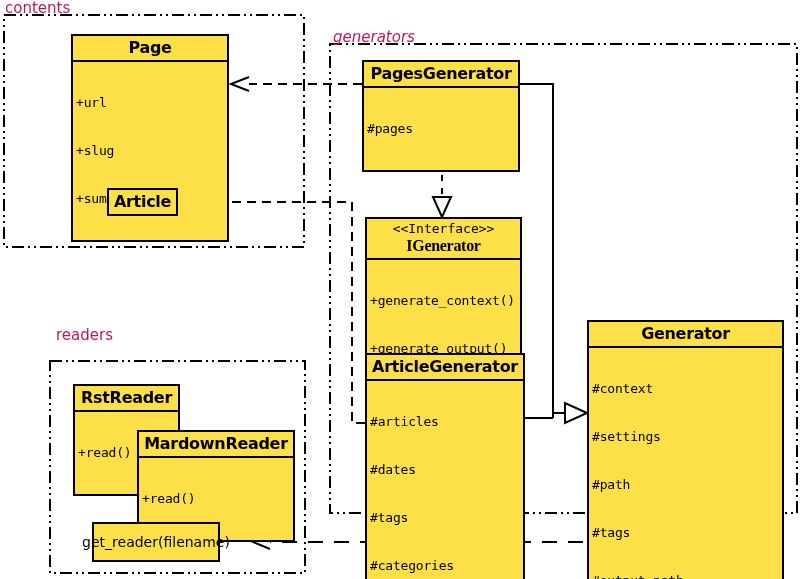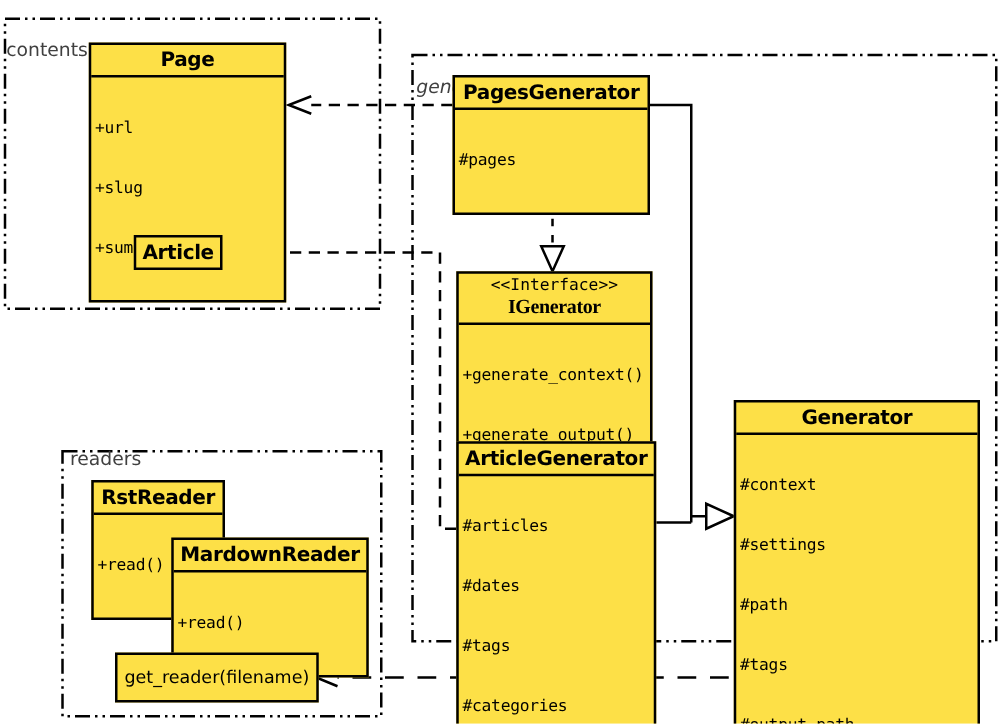--- a/index.html
+++ b/index.html
@@ -7,22 +7,21 @@
     position:relative;
     width:803px;height:579px;
     background:#ffffff;
     font-family:"DejaVu Sans",sans-serif;
     overflow:hidden;
   }
   #arrow-layer{position:absolute;left:0;top:0;z-index:1;}
   .pkg-label{
     position:absolute;z-index:2;
     font:15px/16px "DejaVu Sans",sans-serif;
-    color:#404040;
-    margin-top:32px;
+    color:#be185d;
   }
   .box{
     position:absolute;z-index:2;
     background:#fde047;border:2px solid #000;
     box-sizing:border-box;color:#000;
   }
   .c-title{
     font:bold 16px/20px "DejaVu Sans",sans-serif;
     letter-spacing:-0.3px;
     text-align:center;padding:2px 1px;
@@ -171,17 +170,17 @@
     </div>
   </div>
 
   <div class="box" style="left:137px;top:430px;width:158px;">
     <div class="c-title">MardownReader</div>
     <div class="c-members">
       <div>+read()</div>
     </div>
   </div>
 
-  <div class="box plainbox" style="left:92px;top:522px;width:163px;height:40px;">
+  <div class="box plainbox" style="left:92px;top:522px;width:128px;height:40px;">
     <span>get_reader(filename)</span>
   </div>
 
 </div>
 
 </body></html>

